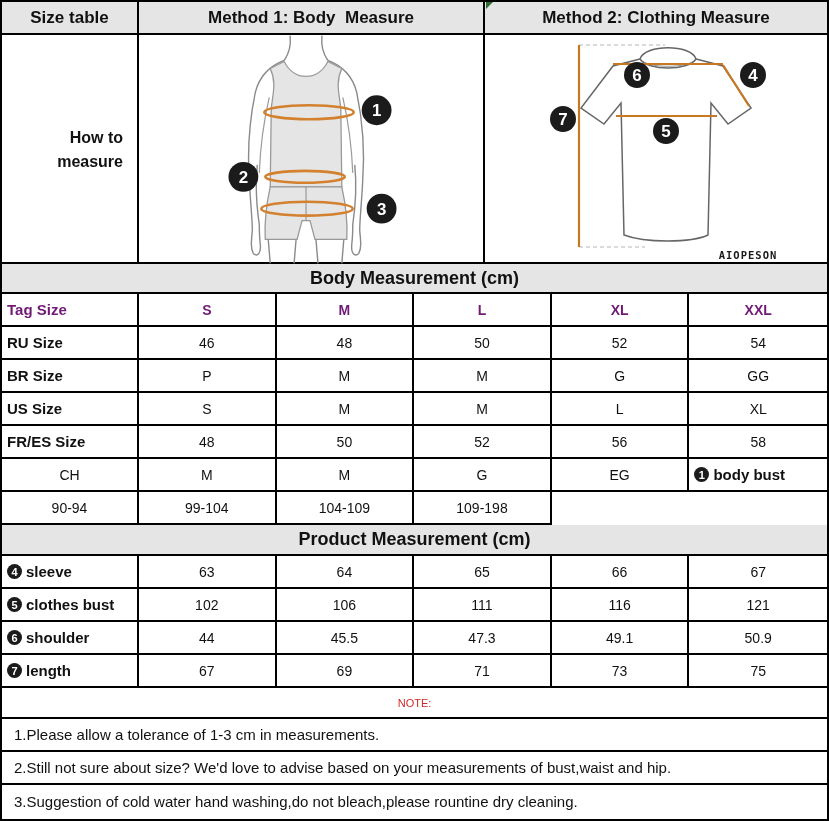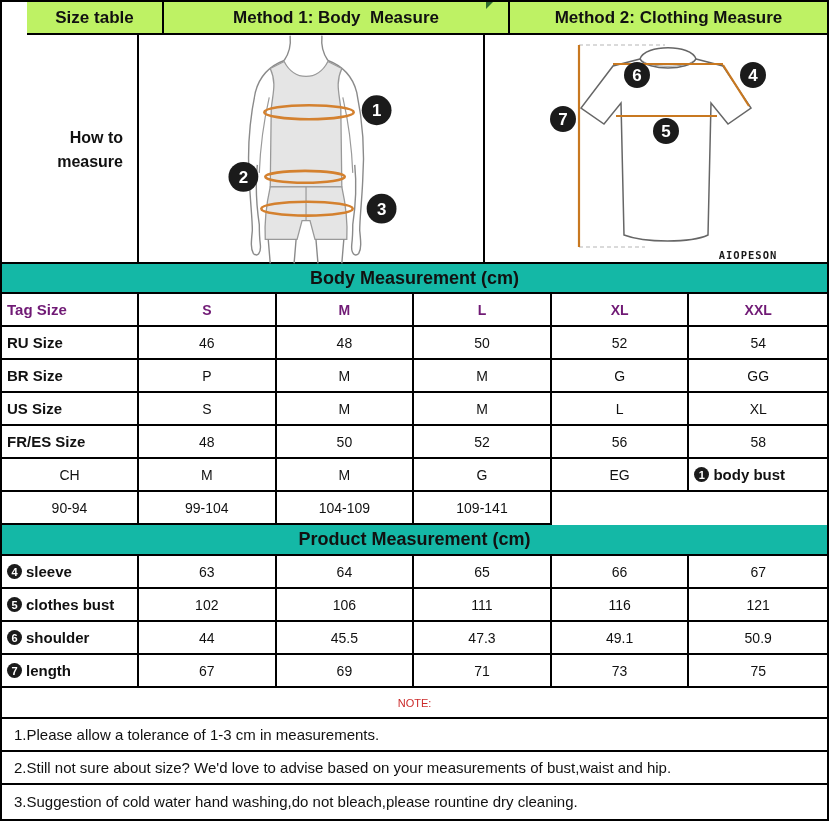--- a/index.html
+++ b/index.html
@@ -12,32 +12,32 @@
     border: 2px solid #000;
     background: #fff;
     overflow: hidden;
   }
 
   
   .row3 { display: grid; grid-template-columns: 137px 346px 1fr; }
   .row3 > .cell { border-right: 2px solid #000; }
   .row3 > .cell:last-child { border-right: none; }
 
-  .top-hdr { height: 33px; background: #bef264; border-bottom: 2px solid #000; margin-left: 25px; }
+  .top-hdr { height: 33px; background: #e5e5e5; border-bottom: 2px solid #000; }
   .top-hdr .cell {
     display: flex; align-items: center; justify-content: center;
     font-weight: bold; font-size: 17px; white-space: pre;
   }
 
   .diagram-row { height: 229px; border-bottom: 2px solid #000; }
   .diagram-row .cell { display: flex; align-items: center; justify-content: center; }
   .howto { font-weight: bold; font-size: 16px; text-align: right; line-height: 1.5; padding: 0 14px; }
 
   .section-bar {
-    height: 31px; background: #14b8a6; border-bottom: 2px solid #000;
+    height: 31px; background: #e5e5e5; border-bottom: 2px solid #000;
     display: flex; align-items: center; justify-content: center;
     font-weight: bold; font-size: 18px;
   }
 
   
   .tbl { display: grid; grid-template-columns: 137px repeat(5, 1fr); grid-auto-rows: 33px; }
   .tbl .cell {
     border-right: 2px solid #000; border-bottom: 2px solid #000;
     display: flex; align-items: center; justify-content: center;
     font-size: 14px;
@@ -216,21 +216,21 @@
       <div class="cell val">M</div>
       <div class="cell val">G</div>
       <div class="cell val">EG</div>
       <div class="cell lbl">
         <span class="mk">1</span>
         <span>body bust</span>
       </div>
       <div class="cell val">90-94</div>
       <div class="cell val">99-104</div>
       <div class="cell val">104-109</div>
-      <div class="cell val">109-141</div>
+      <div class="cell val">109-198</div>
     </div>
 
   <div class="section-bar">Product Measurement (cm)</div>
   <div class="tbl" id="prod-tbl">
       <div class="cell lbl">
         <span class="mk">4</span>
         <span>sleeve</span>
       </div>
       <div class="cell val">63</div>
       <div class="cell val">64</div>

